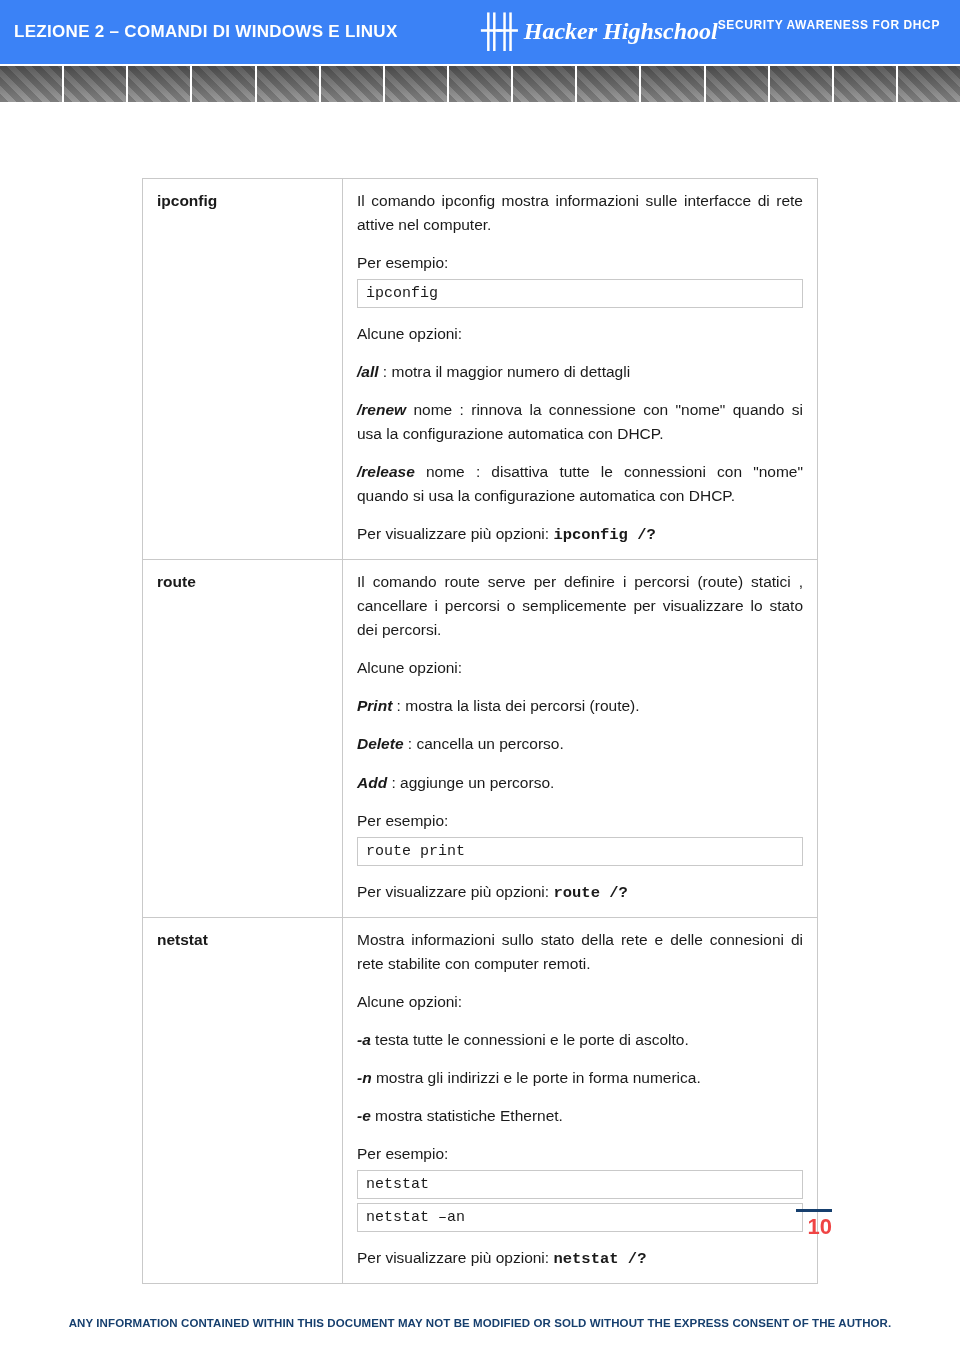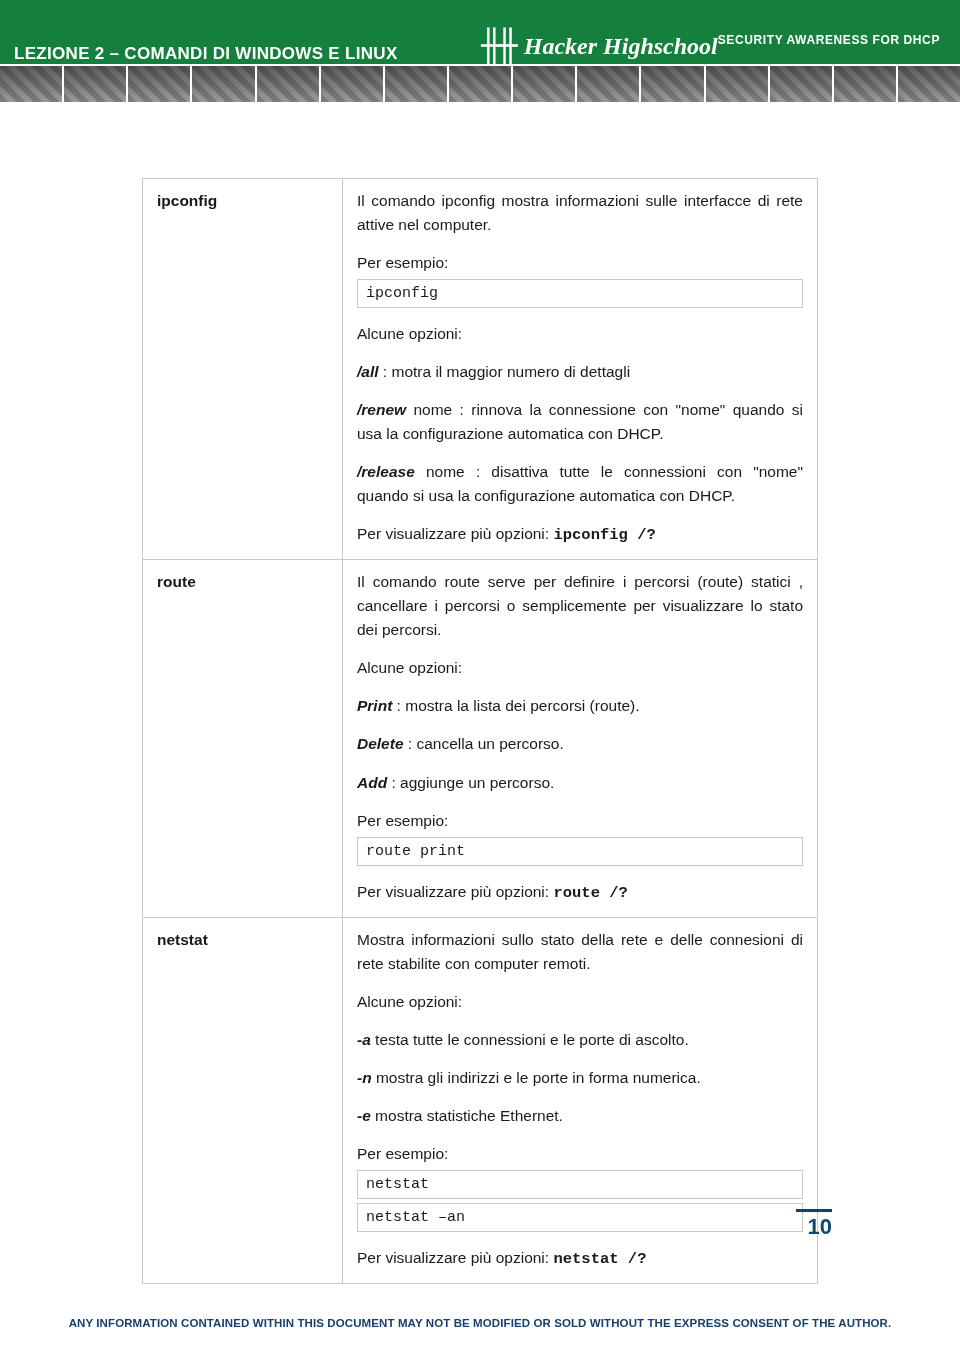--- a/index.html
+++ b/index.html
@@ -10,23 +10,23 @@
     background: #ffffff;
     font-family: "Trebuchet MS", "Lucida Grande", sans-serif;
     position: relative;
     color: #1a1a1a;
   }
 
   
   .header {
     width: 100%;
     height: 64px;
-    background: #15803d;
+    background: #3b82f6;
     display: flex;
-    align-items: flex-end;
+    align-items: center;
     padding: 0 14px;
     color: #ffffff;
   }
   .lesson-title {
     font-size: 17px;
     font-weight: bold;
     letter-spacing: .3px;
   }
   .header-spacer { flex: 1; }
   .logo-block {
@@ -109,21 +109,21 @@
   .mono { font-family: "Courier New", monospace; font-weight: bold; }
   .b { font-weight: bold; font-style: italic; }
 
   
   .page-no {
     position: absolute;
     right: 128px;
     bottom: 118px;
     font-size: 22px;
     font-weight: bold;
-    color: #0c4a6e;
+    color: #ef4444;
     border-top: 3px solid #163f6e;
     padding-top: 2px;
     width: 36px;
     text-align: right;
   }
 
   
   .footer {
     position: absolute;
     bottom: 26px;

